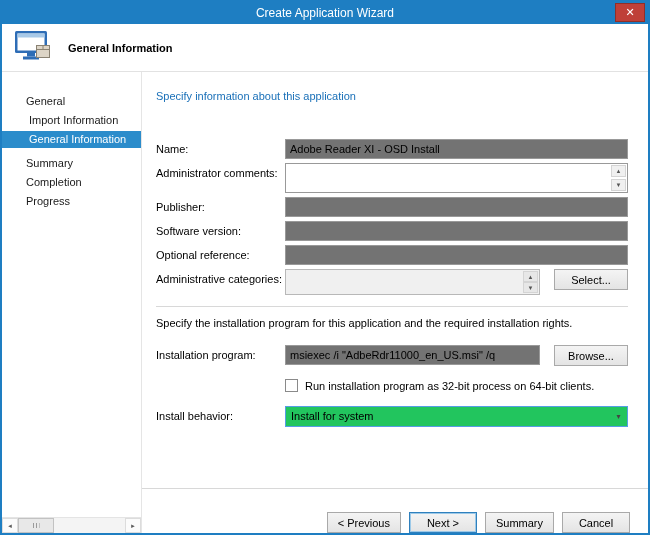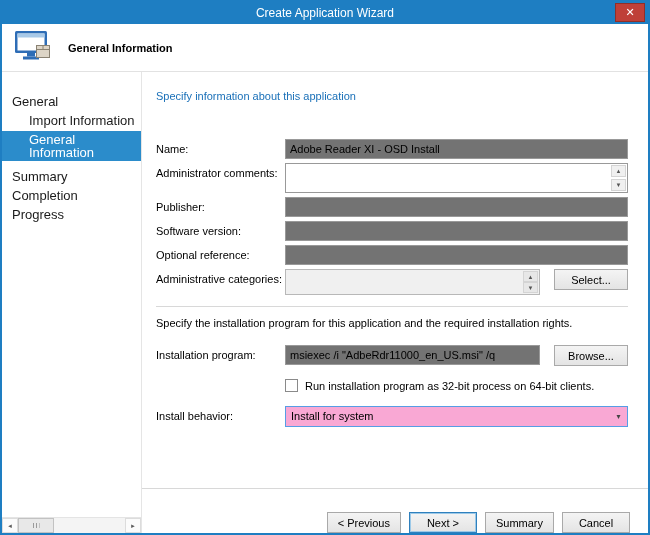--- a/index.html
+++ b/index.html
@@ -41,22 +41,22 @@
 
   
   .bodyarea { flex: 1; display: flex; min-height: 0; }
 
   .sidebar {
     width: 140px; flex: 0 0 auto; display: flex; flex-direction: column;
     border-right: 1px solid #e5e5e5; background: #fff;
   }
   .sidebar-items { flex: 1; padding-top: 21px; }
   .sidebar-item {
-    font-size: 13px; line-height: 13px;
-    padding: 2px 4px 2px 10px; margin-bottom: 2px; cursor: pointer;
+    font-size: 11px; line-height: 13px;
+    padding: 2px 4px 2px 24px; margin-bottom: 2px; cursor: pointer;
     color: #1a1a1a;
   }
   .sidebar-item.indent { padding-left: 27px; }
   .sidebar-item.active {
     background: var(--sidebar-active, #2b8ccb); color: #fff; margin-bottom: 7px;
   }
 
   .sidebar-scrollbar {
     height: 16px; flex: 0 0 auto; display: flex; align-items: stretch;
     background: #f4f4f4; border-top: 1px solid #e4e4e4;
@@ -121,21 +121,21 @@
   .desc { font-size: 11px; margin-bottom: 16px; }
 
   .checkbox-row { margin-left: 129px; display: flex; align-items: center; gap: 7px; margin: 13px 0 14px 129px; }
   .checkbox {
     width: 13px; height: 13px; border: 1px solid #8a8a8a; background: #fff;
     flex: 0 0 auto; cursor: pointer;
   }
   .checkbox-label { font-size: 11px; }
 
   .combo {
-    flex: 1; height: 21px; border: 1px solid #569de5; background: #f9a8d4;
+    flex: 1; height: 21px; border: 1px solid #569de5; background: #22c55e;
     display: flex; align-items: center; cursor: pointer;
   }
   .combo-value { flex: 1; padding: 0 5px; font-size: 11px; line-height: 19px; }
   .combo-arrow { width: 17px; text-align: center; font-size: 8px; color: #444; }
 
   
   .footer {
     flex: 0 0 auto; height: 45px; border-top: 1px solid #d8d8d8;
     display: flex; justify-content: flex-end; align-items: flex-end;
     gap: 8px; padding: 10px 18px 0 0;

